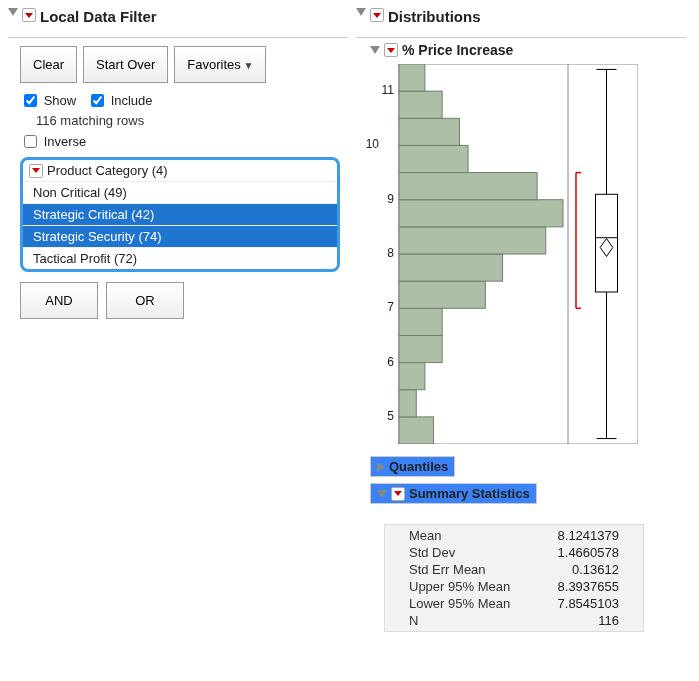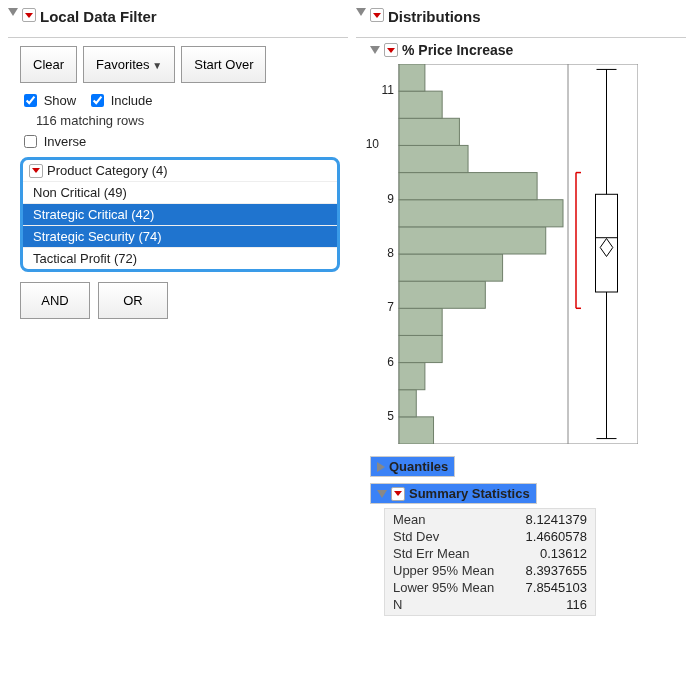--- a/index.html
+++ b/index.html
@@ -107,21 +107,21 @@
   .listbox-item {
     padding: 3px 10px;
     cursor: pointer;
     border-top: 1px solid #eee;
   }
   .listbox-item.selected {
     background: #1f74cf;
     color: #ffffff;
   }
   .andor { display:flex; gap:8px; margin:4px 0 0 12px; }
-  .andor .btn { width: 70px; text-align:center; }
+  .andor .btn { width: 78px; text-align:center; }
   .hist-row {
     display: flex;
     align-items: stretch;
   }
   .hist-axis {
     width: 28px;
     position: relative;
     text-align: right;
     padding-right: 4px;
   }
@@ -132,25 +132,25 @@
     border:1px solid #ccc;
     padding:2px 6px;
     background:#3b82f6;
     margin-left: 0px;
     width: fit-content;
   }
   .sec-head.sub { margin-left: 14px; margin-top:6px; }
   .sec-title { font-weight:bold; }
 
   .stats {
-    margin: 4px 0 0 28px;
+    margin: 20px 0 0 28px;
     background:#f2f2f2;
     border:1px solid #ddd;
-    width: 212px;
-    padding: 2px 0;
+    width: 260px;
+    padding: 2px 16px;
   }
   .stats-row {
     display:flex;
     padding: 1px 8px;
   }
   .stats-row .lbl { width: 140px; color:#333; }
   .stats-row .val { flex:1; text-align:right; font-variant-numeric: tabular-nums; }
 
 </style>
 </head>
@@ -160,22 +160,22 @@
 
   <div class="col-left">
     <div class="panel-head">
       <span class="disclosure open"></span>
       <span class="redbox"></span>
       <span class="panel-title">Local Data Filter</span>
     </div>
 
     <div class="toolbar">
       <button class="btn">Clear</button>
+      <button class="btn">Start Over</button>
       <button class="btn caret">Favorites</button>
-      <button class="btn">Start Over</button>
     </div>
 
     <div class="checkline">
       <label>
         <input type="checkbox" id="cb-show" checked="" style="">
         <span>Show</span>
       </label>
       &nbsp;
       <label>
         <input type="checkbox" id="cb-include" checked="" style="">

